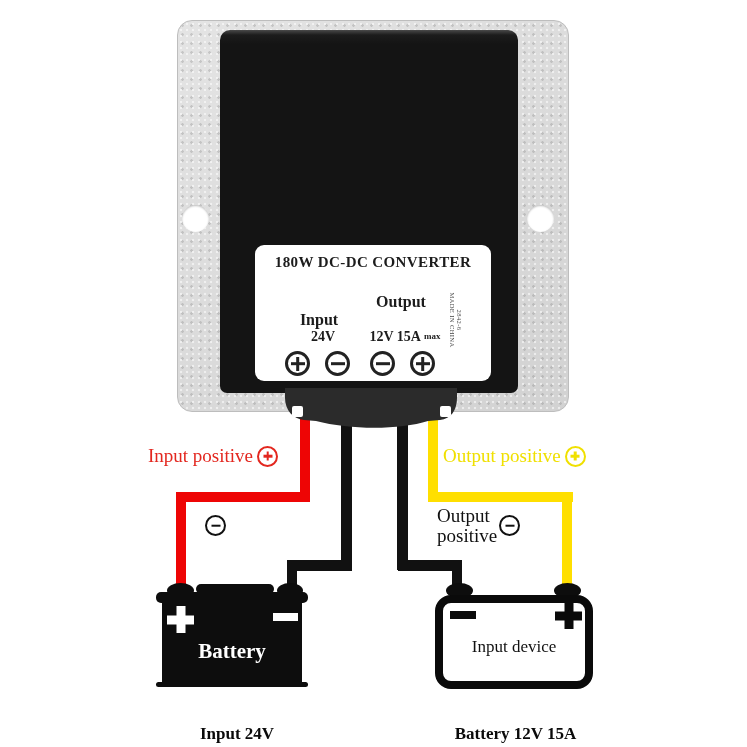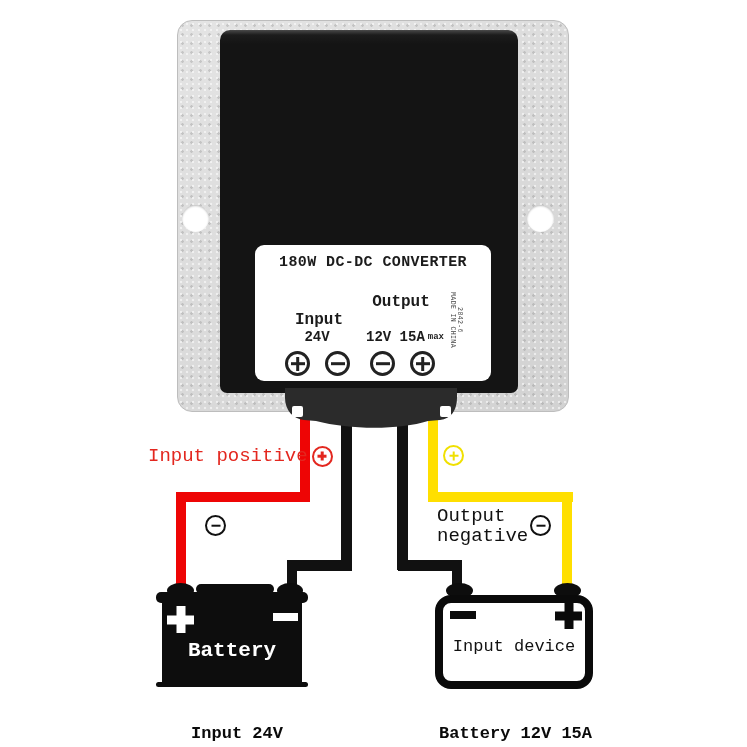--- a/index.html
+++ b/index.html
@@ -1,18 +1,18 @@
 <!DOCTYPE html>
 <html><head>
 <meta charset="utf-8">
 <style>
   html,body{margin:0;padding:0;background:#fff;}
   .canvas{
     position:relative;width:747px;height:747px;background:#ffffff;
-    font-family:Liberation Mono, monospace;overflow:hidden;
+    font-family:Liberation Serif, serif;overflow:hidden;
   }
   .abs{position:absolute;}
   
   .plate{
     left:177px;top:20px;width:392px;height:392px;border-radius:15px;
     background:
       radial-gradient(rgba(255,255,255,.55) 1px, transparent 1.6px),
       radial-gradient(rgba(120,120,120,.28) 1px, transparent 1.6px),
       linear-gradient(145deg,#e4e4e4,#d2d2d2);
     background-size:6px 6px,9px 9px,100% 100%;
@@ -80,21 +80,21 @@
 
   <div class="abs plate"></div>
   <div class="abs device"></div>
   <div class="abs hole" style="left:182px;top:205px;"></div>
   <div class="abs hole" style="left:527px;top:205px;"></div>
 
   <div class="abs label">
     <div class="abs lbl-title">180W DC-DC CONVERTER</div>
     <span class="abs lbl-head" style="left:64px;top:66px;">Input</span>
     <span class="abs lbl-head" style="left:146px;top:48px;">Output</span>
-    <span class="abs lbl-val" style="left:62px;top:84px;">24V</span>
+    <span class="abs lbl-val" style="left:68px;top:84px;">24V</span>
     <span class="abs lbl-val" style="left:150px;top:84px;"><span>12V 15A</span><span class="max">max</span></span>
     <div class="abs screw plus" style="left:30px;top:106px;"></div>
     <div class="abs screw" style="left:70px;top:106px;"></div>
     <div class="abs screw" style="left:115px;top:106px;"></div>
     <div class="abs screw plus" style="left:155px;top:106px;"></div>
     <div class="abs side-code">
       <div>2842-6</div>
       <div>MADE IN CHINA</div>
     </div>
   </div>
@@ -124,29 +124,30 @@
     <path d="M5,2 H177 V12 C177,24 171,33 160,34 L148,35 C120,44 70,44 36,35 L24,34 C13,33 5,24 5,12 Z" fill="#2b2b2b"></path>
     <rect x="12" y="20" width="11" height="11" rx="2" fill="#ffffff"></rect>
     <rect x="160" y="20" width="11" height="11" rx="2" fill="#ffffff"></rect>
   </svg>
 
   <div class="abs wlab red" style="left:148px;top:445px;">
     <span>Input positive</span>
       <span class="csym plus"></span>
   </div>
   <div class="abs wlab yellow" style="left:443px;top:445px;">
+    <span>Output positive</span>
       <span class="csym plus"></span>
   </div>
   <div class="abs wlab dark" style="left:205px;top:515px;">
       <span class="csym"></span>
   </div>
   <div class="abs wlab dark" style="left:437px;top:506px;align-items:flex-start;gap:2px;">
     <span class="two-line">
       <div>Output</div>
-      <div>negative</div>
+      <div>positive</div>
     </span>
     <span class="csym" style="margin-top:9px;"></span>
   </div>
 
   <div class="blob" style="left:167px;top:583px;width:27px;height:15px;"></div>
   <div class="blob" style="left:277px;top:583px;width:26px;height:15px;"></div>
   <div class="blob" style="left:446px;top:583px;width:27px;height:15px;"></div>
   <div class="blob" style="left:554px;top:583px;width:27px;height:15px;"></div>
 
   <div>

